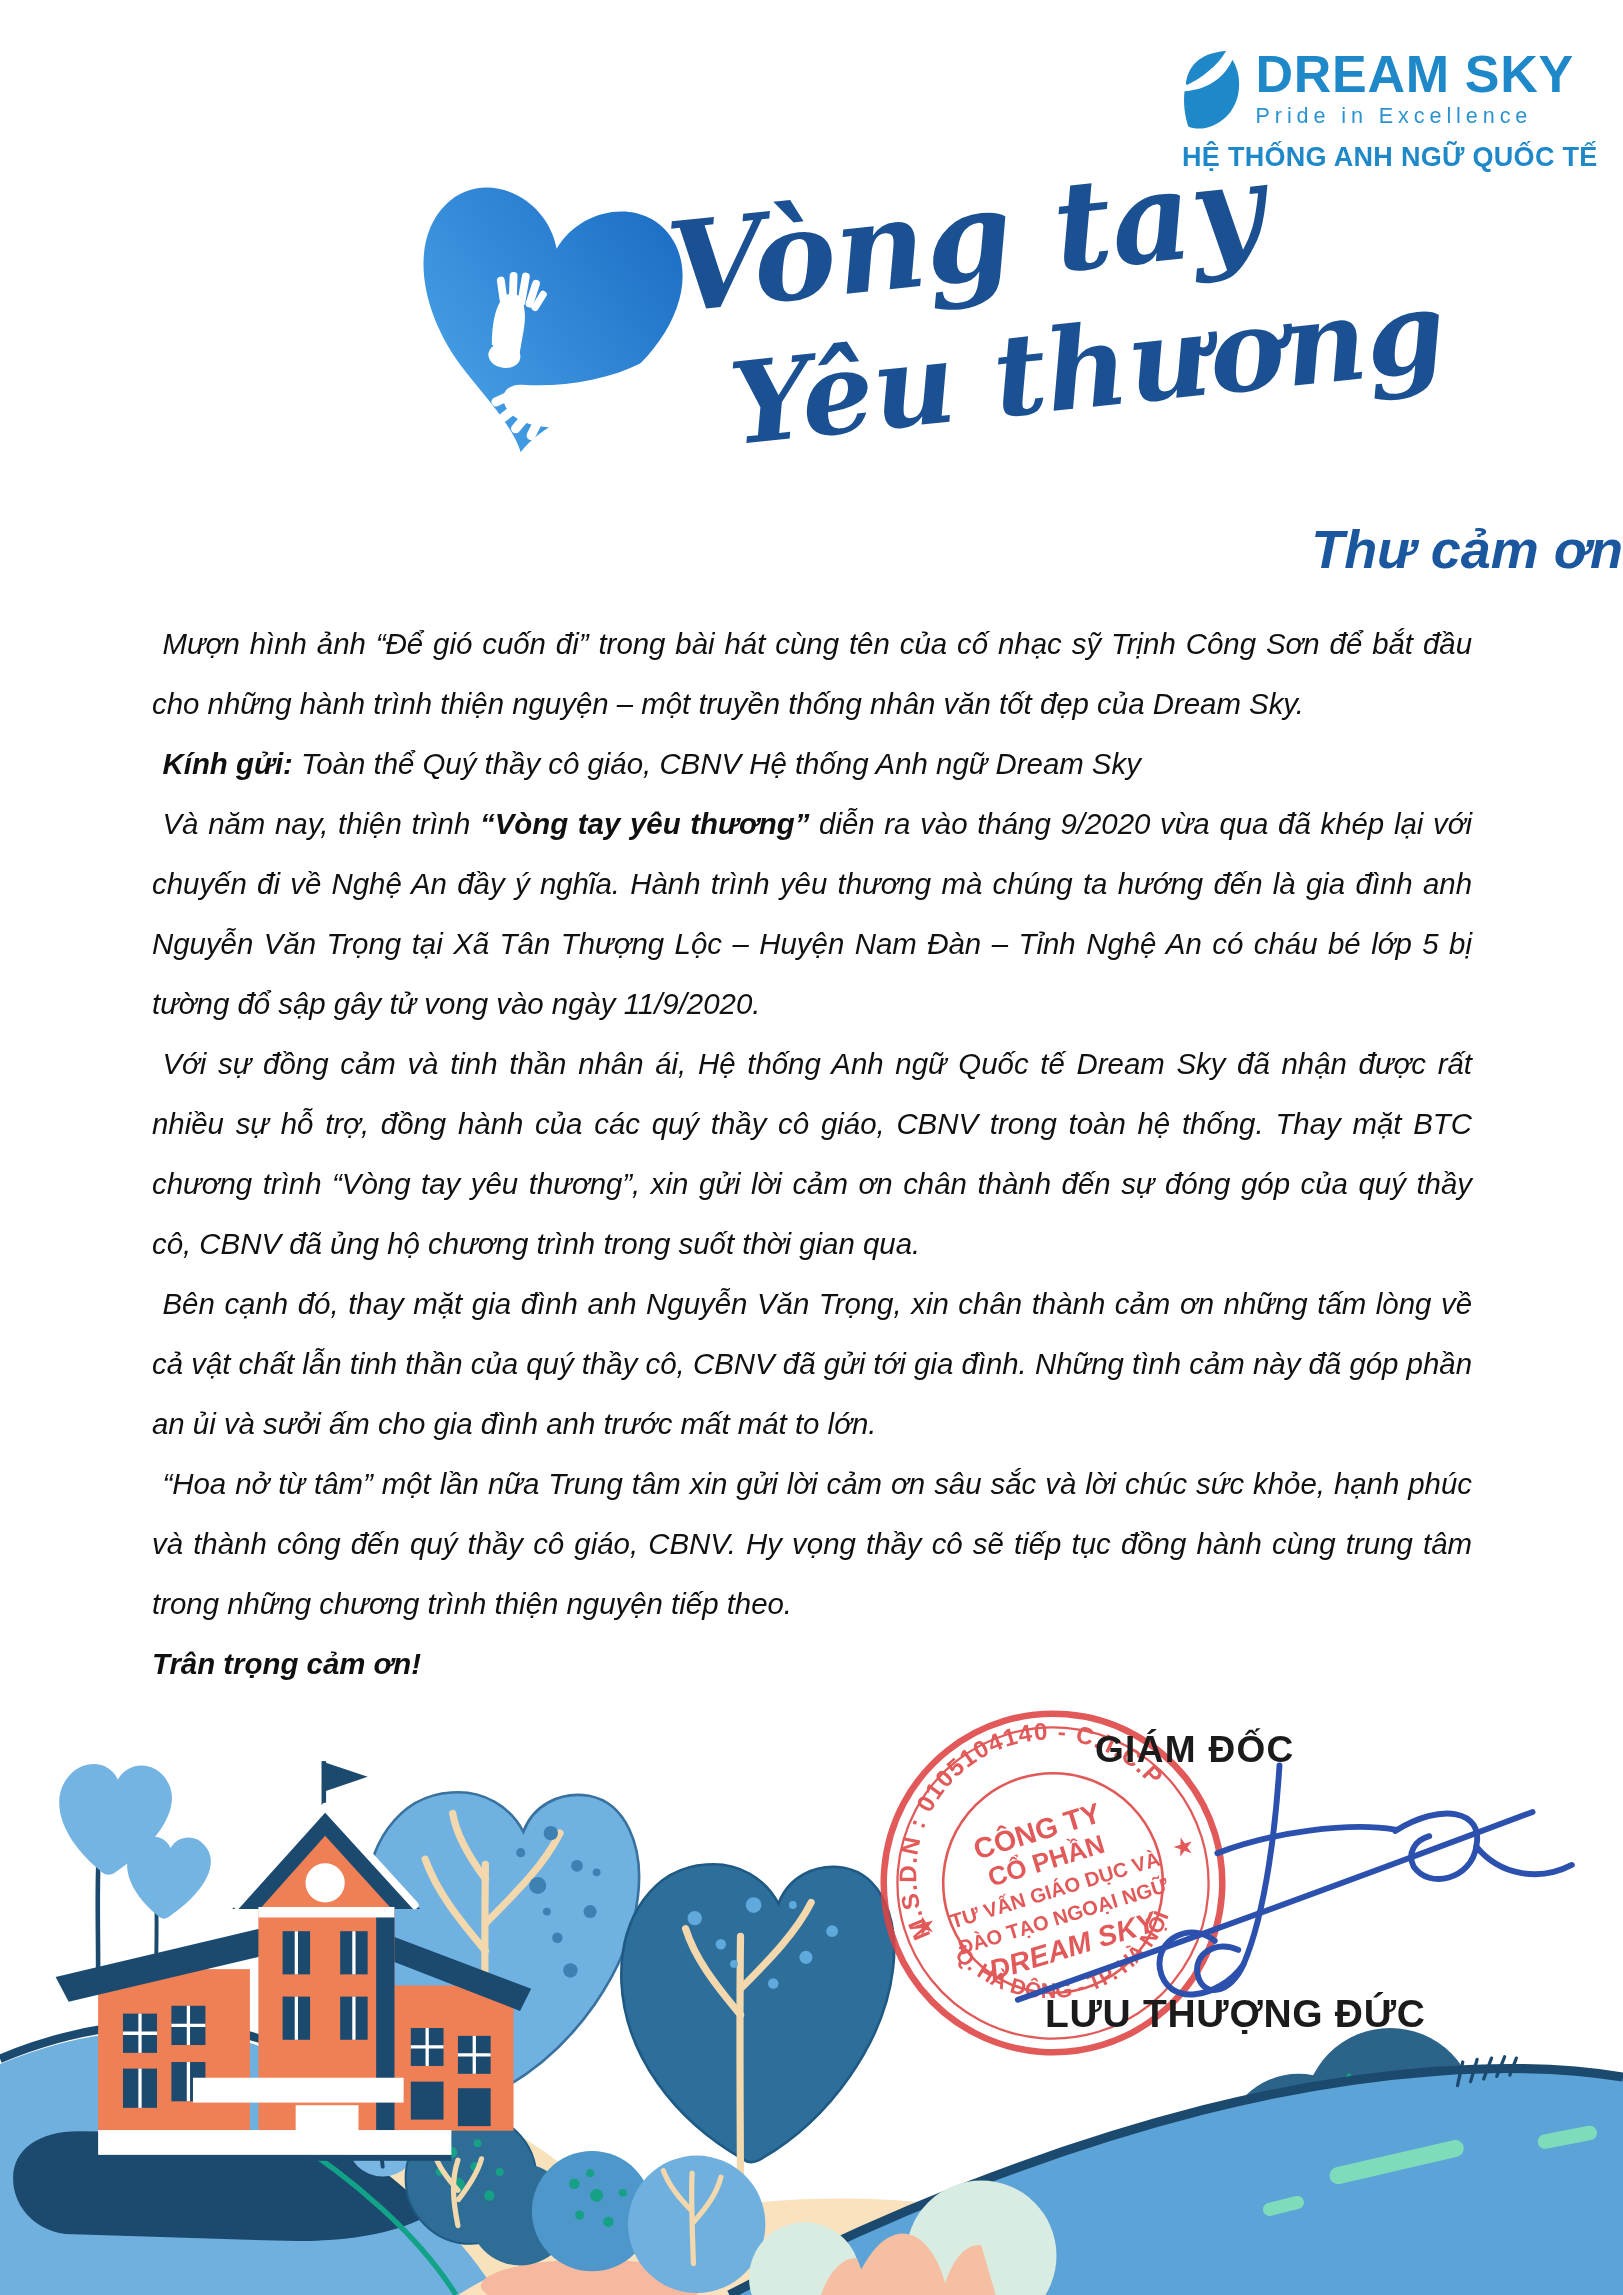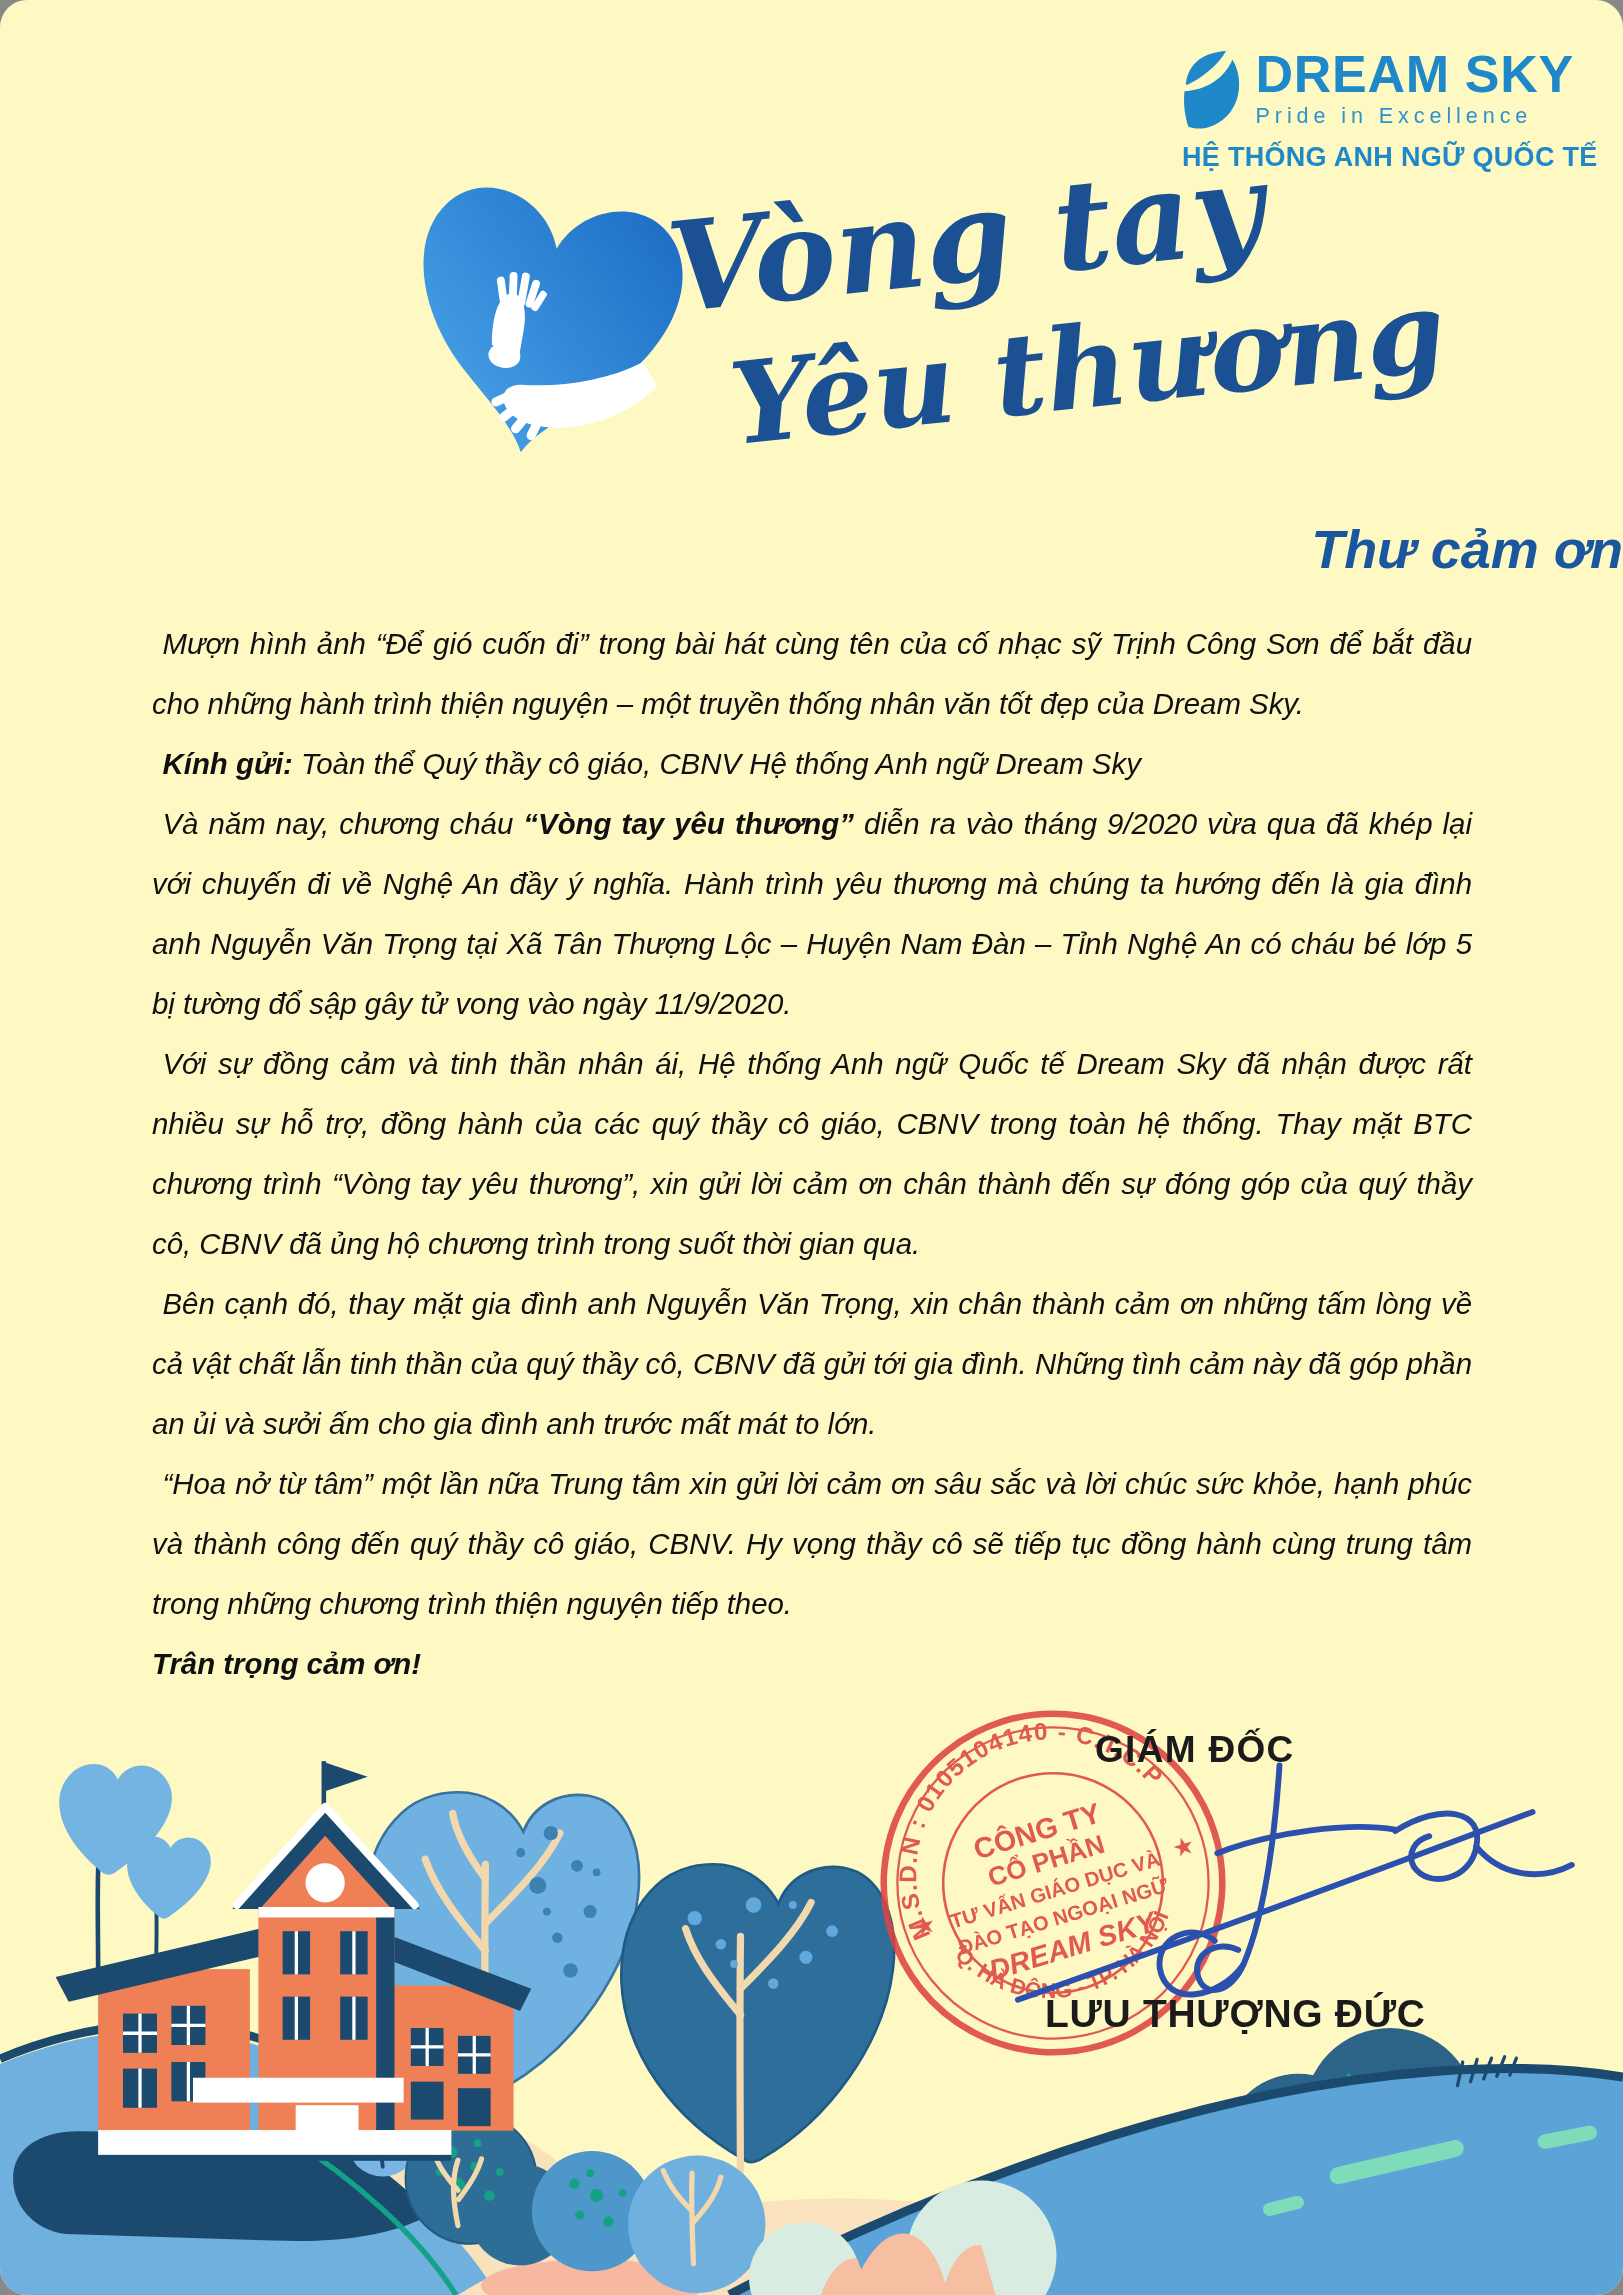--- a/index.html
+++ b/index.html
@@ -1,17 +1,17 @@
 <!DOCTYPE html>
 <html style="font-size:10.5px"><head>
 <meta charset="utf-8">
 <style>
   html,body{margin:0;padding:0;background:#888;}
-  .page{position:relative;width:1623px;height:2295px;background:#fef9c3;overflow:hidden;
-        font-family:"Liberation Sans", sans-serif;border-radius:27px;}
+  .page{position:relative;width:1623px;height:2295px;background:#ffffff;overflow:hidden;
+        font-family:"Liberation Sans", sans-serif;}
   
   .brand{position:absolute;top:50px;right:55px;width:386px;z-index:4;}
   .brand-row{display:flex;align-items:flex-start;}
   .brand-mark{width:63px;height:85px;flex:0 0 auto;}
   .brand-texts{margin-left:10.5px;flex:1;}
   .brand-name{font-size:52px;font-weight:bold;color:#1e88c9;line-height:0.95;letter-spacing:0.7px;white-space:nowrap;}
   .brand-tagline{font-size:21.6px;color:#2a93cf;letter-spacing:4.9px;margin-top:4px;white-space:nowrap;}
   .brand-system{font-size:27px;font-weight:bold;color:#1e88c9;margin-top:6.5px;letter-spacing:0.3px;text-align:left;white-space:nowrap;}
   
   .program{position:absolute;left:353px;top:162px;width:955px;height:340px;z-index:3;overflow:visible;}
@@ -94,21 +94,21 @@
     </span>
     <div class="script1">Vòng tay</div>
     <div class="script2">Yêu thương</div>
   </div>
 
   <div class="title">Thư cảm ơn</div>
 
   <div class="letter">
     <p>Mượn hình ảnh “Để gió cuốn đi” trong bài hát cùng tên của cố nhạc sỹ Trịnh Công Sơn để bắt đầu cho những hành trình thiện nguyện – một truyền thống nhân văn tốt đẹp của Dream Sky.</p>
     <p><b class="lead">Kính gửi:</b><span> Toàn thể Quý thầy cô giáo, CBNV Hệ thống Anh ngữ Dream Sky</span></p>
-    <p><span>Và năm nay, chương cháu </span><b class="lead">“Vòng tay yêu thương”</b><span> diễn ra vào tháng 9/2020 vừa qua đã khép lại với chuyến đi về Nghệ An đầy ý nghĩa. Hành trình yêu thương mà chúng ta hướng đến là gia đình anh Nguyễn Văn Trọng tại Xã Tân Thượng Lộc – Huyện Nam Đàn – Tỉnh Nghệ An có cháu bé lớp 5 bị tường đổ sập gây tử vong vào ngày 11/9/2020.</span></p>
+    <p><span>Và năm nay, thiện trình </span><b class="lead">“Vòng tay yêu thương”</b><span> diễn ra vào tháng 9/2020 vừa qua đã khép lại với chuyến đi về Nghệ An đầy ý nghĩa. Hành trình yêu thương mà chúng ta hướng đến là gia đình anh Nguyễn Văn Trọng tại Xã Tân Thượng Lộc – Huyện Nam Đàn – Tỉnh Nghệ An có cháu bé lớp 5 bị tường đổ sập gây tử vong vào ngày 11/9/2020.</span></p>
     <p>Với sự đồng cảm và tinh thần nhân ái, Hệ thống Anh ngữ Quốc tế Dream Sky đã nhận được rất nhiều sự hỗ trợ, đồng hành của các quý thầy cô giáo, CBNV trong toàn hệ thống. Thay mặt BTC chương trình “Vòng tay yêu thương”, xin gửi lời cảm ơn chân thành đến sự đóng góp của quý thầy cô, CBNV đã ủng hộ chương trình trong suốt thời gian qua.</p>
     <p>Bên cạnh đó, thay mặt gia đình anh Nguyễn Văn Trọng, xin chân thành cảm ơn những tấm lòng về cả vật chất lẫn tinh thần của quý thầy cô, CBNV đã gửi tới gia đình. Những tình cảm này đã góp phần an ủi và sưởi ấm cho gia đình anh trước mất mát to lớn.</p>
     <p>“Hoa nở từ tâm” một lần nữa Trung tâm xin gửi lời cảm ơn sâu sắc và lời chúc sức khỏe, hạnh phúc và thành công đến quý thầy cô giáo, CBNV. Hy vọng thầy cô sẽ tiếp tục đồng hành cùng trung tâm trong những chương trình thiện nguyện tiếp theo.</p>
     <p class="closing">Trân trọng cảm ơn!</p>
   </div>
 
   <div class="role">GIÁM ĐỐC</div>
   <div class="signer">LƯU THƯỢNG ĐỨC</div>
 
   <svg class="stamp" viewBox="0 0 560 560">

